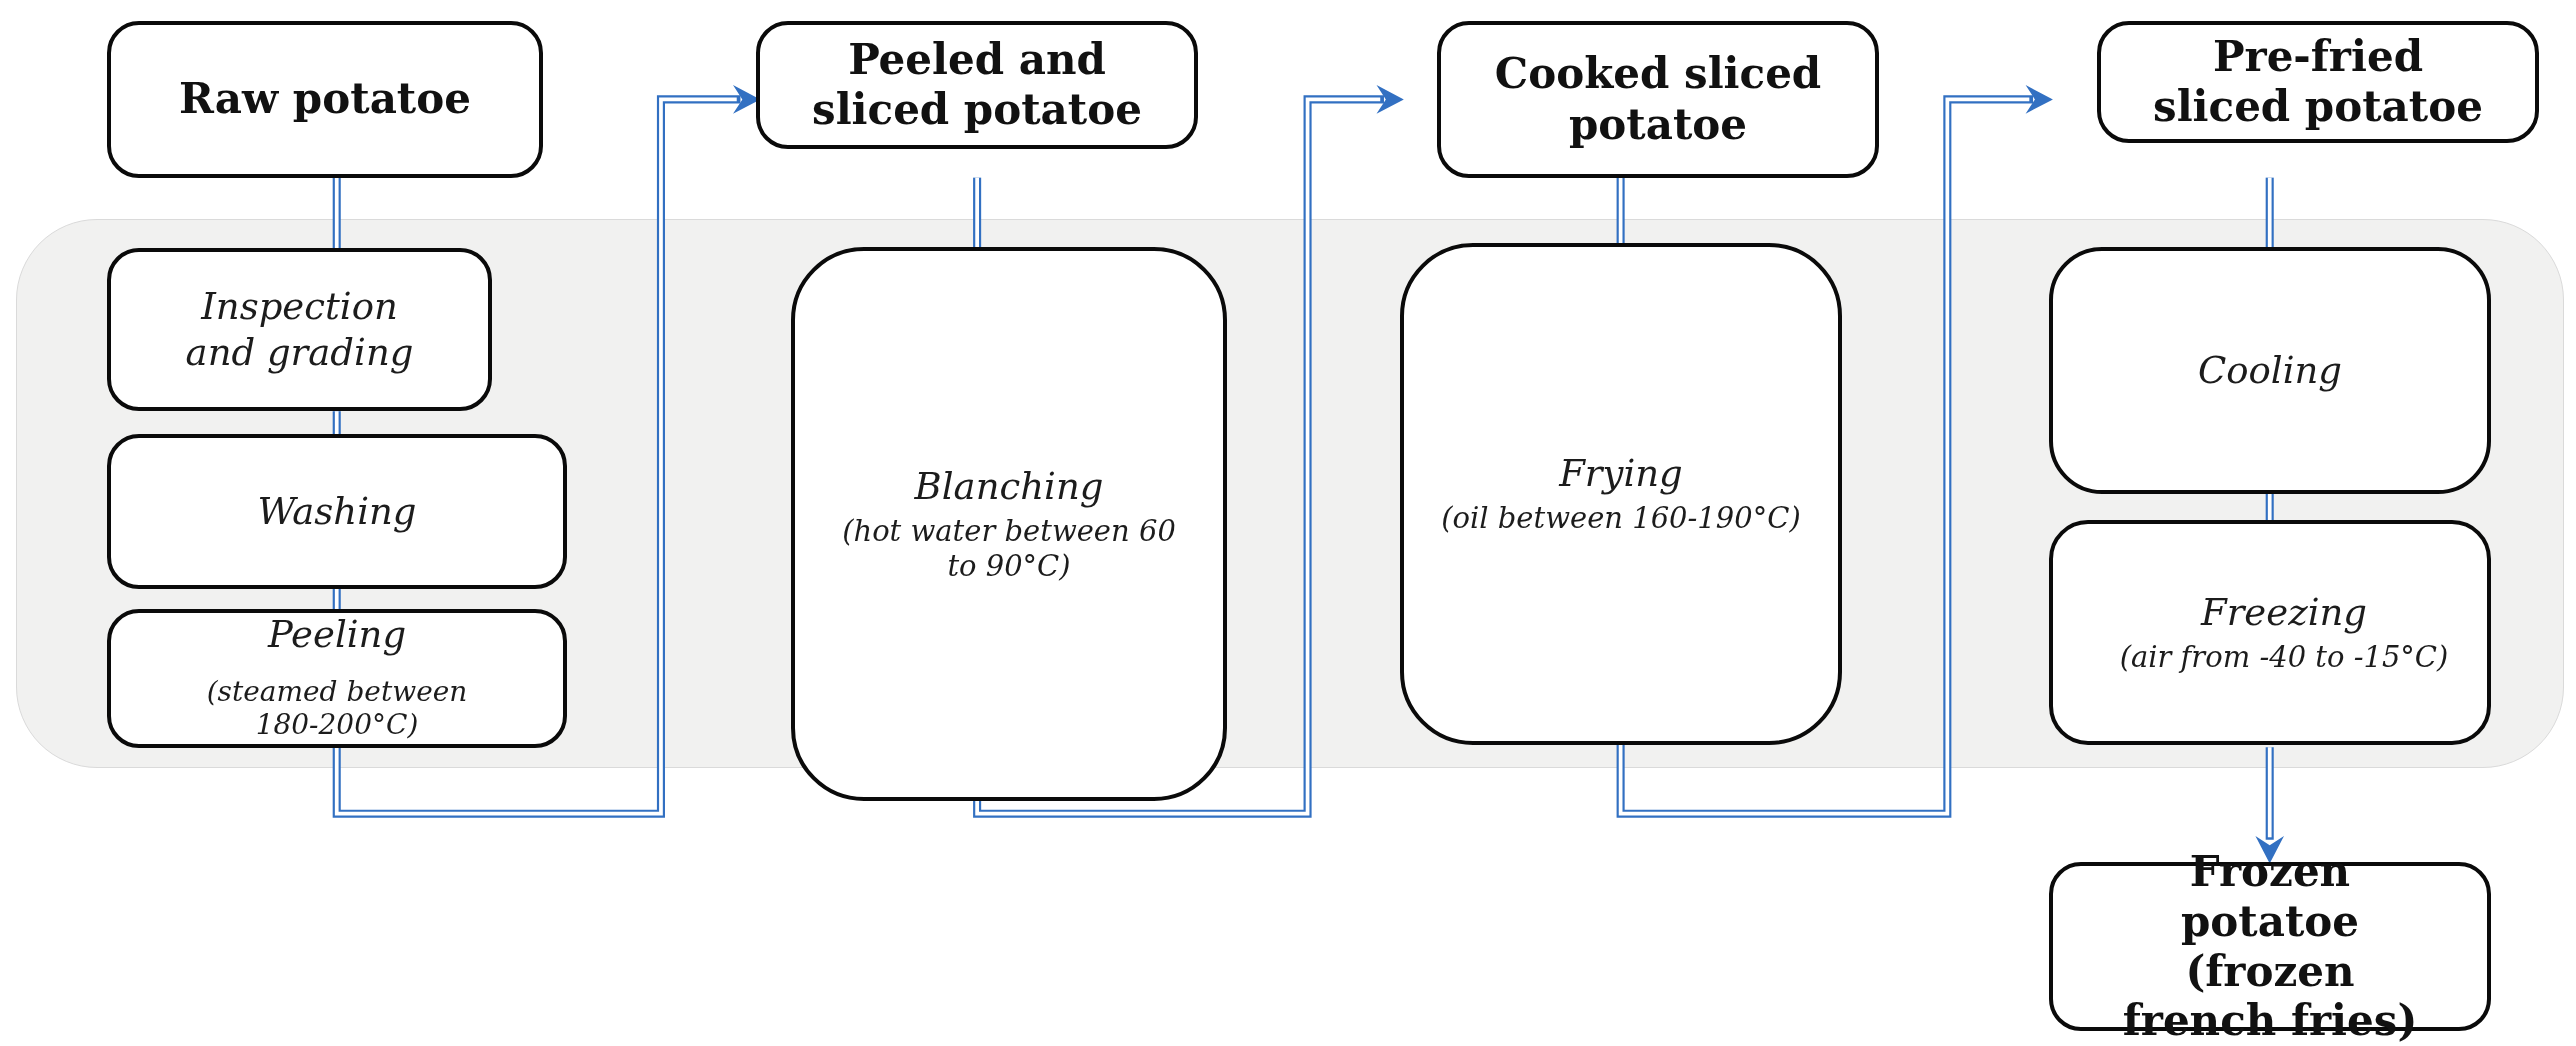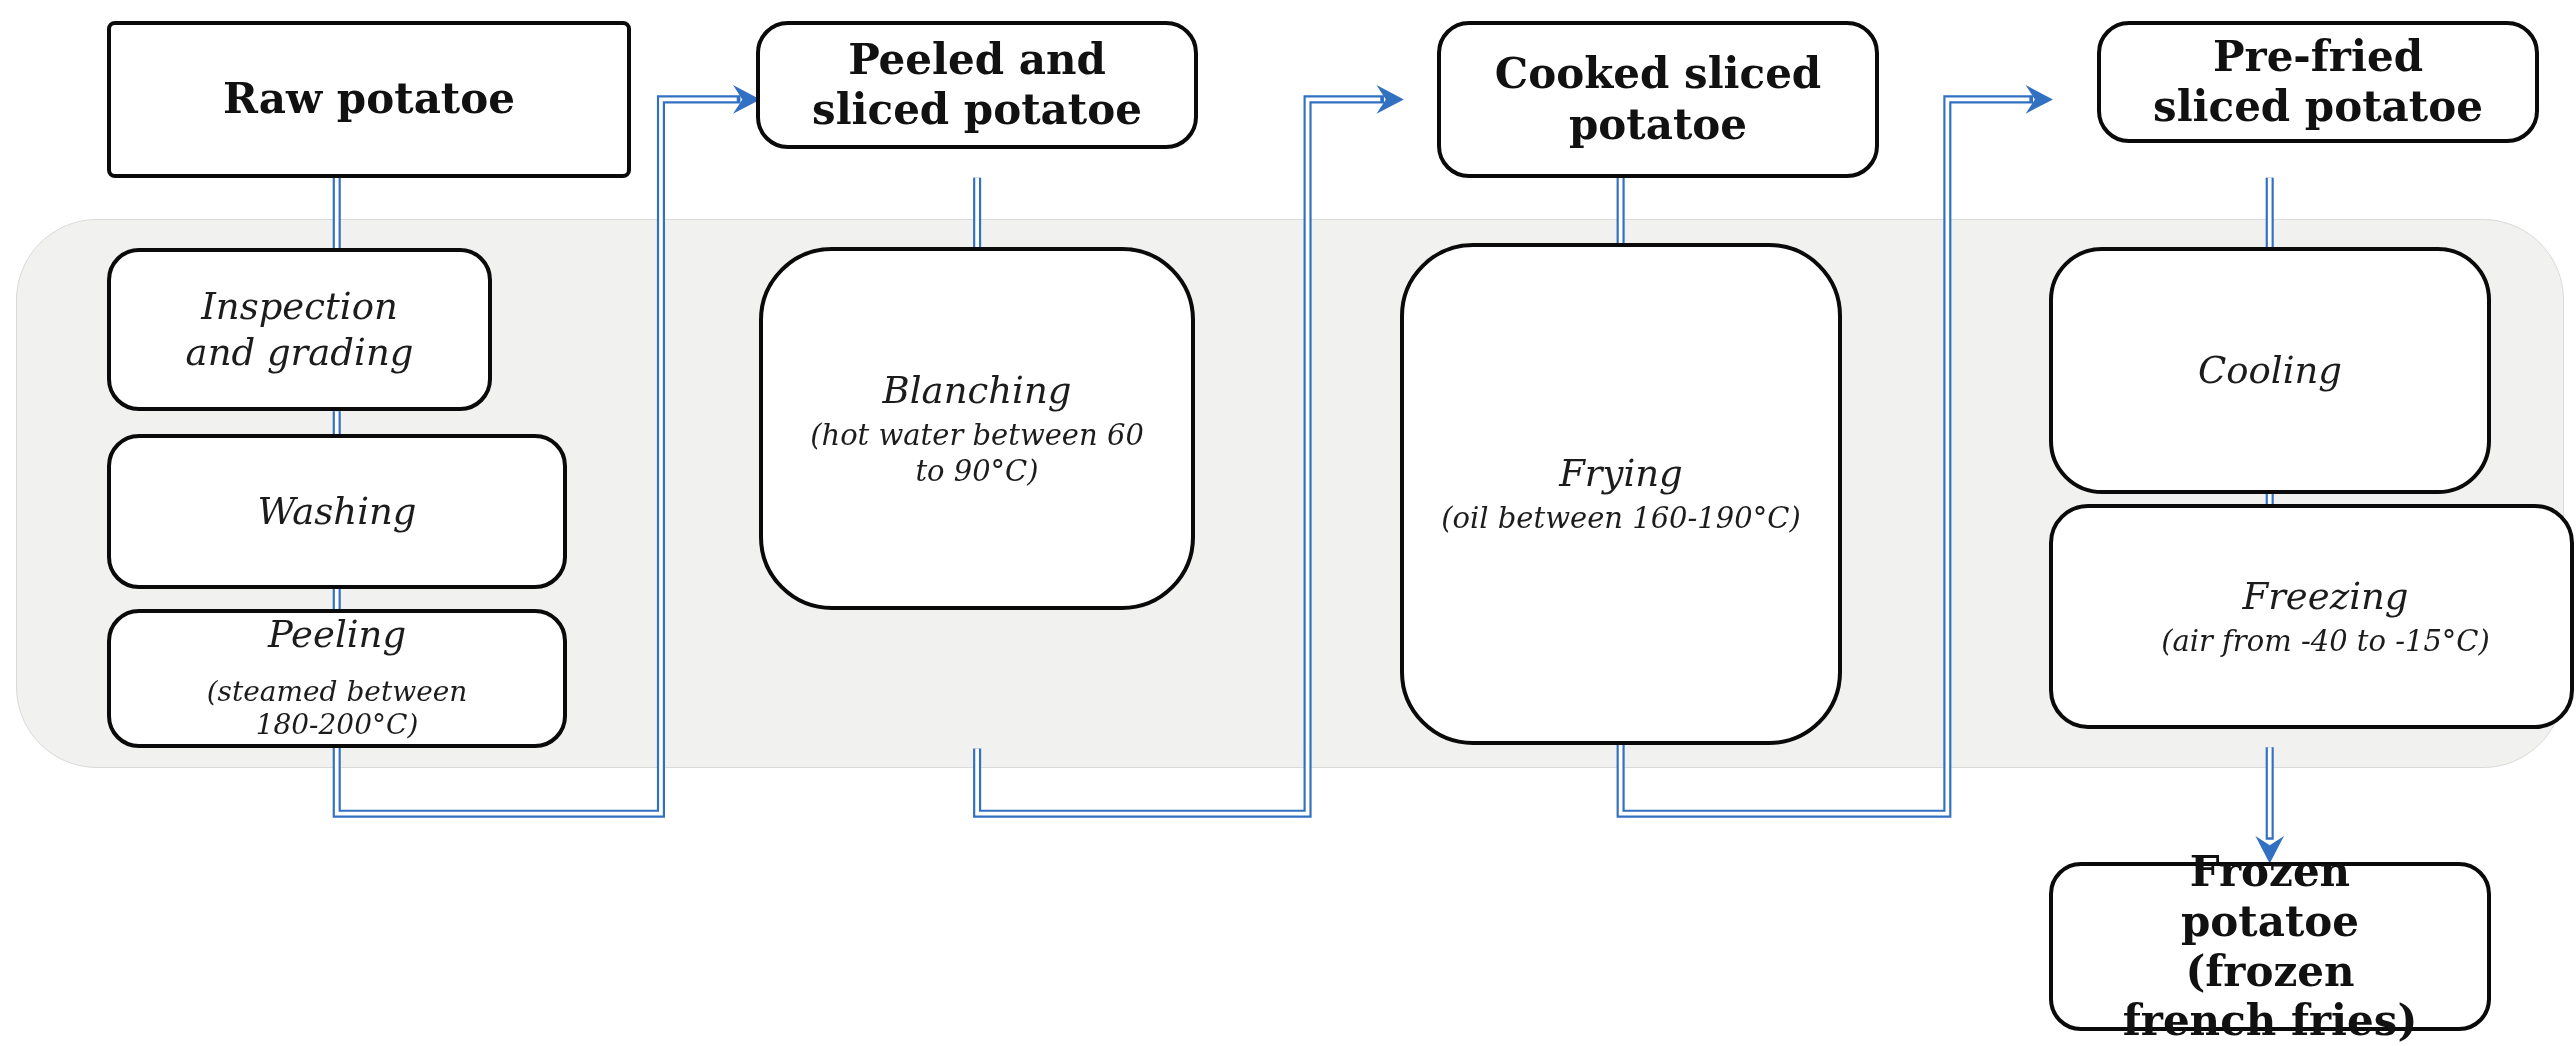--- a/index.html
+++ b/index.html
@@ -50,31 +50,31 @@
     color:#1c1c1c;
   }
   .proc-sub{
     font-style:italic;
     font-size:29px;
     line-height:1.22;
     margin-top:5px;
     color:#1c1c1c;
   }
   
-  .n-raw       {left:107px; top:21px;   width:524px; height:157px; border-radius:8px;}
+  .n-raw       {left:107px; top:21px;   width:436px; height:157px; border-radius:32px;}
   .n-peeled    {left:756px;top:21px;   width:442px; height:128px; border-radius:32px;}
   .n-cooked    {left:1437px;top:21px;   width:442px; height:157px; border-radius:32px;}
   .n-prefried  {left:2049px;top:21px;   width:442px; height:122px; border-radius:32px;margin-left:48px;}
   .n-inspection{left:107px; top:248px;  width:385px; height:163px; border-radius:32px;}
   .n-washing   {left:107px; top:434px;  width:460px; height:155px; border-radius:32px;}
   .n-peeling   {left:107px; top:609px;  width:460px; height:139px; border-radius:32px;gap:20px;}
-  .n-blanching {left:759px;top:247px;  width:436px; height:363px; border-radius:73px;}
+  .n-blanching {left:791px;top:247px;  width:436px; height:554px; border-radius:73px;}
   .n-frying    {left:1400px;top:243px;  width:442px; height:502px; border-radius:73px;}
   .n-cooling   {left:2049px;top:247px;  width:442px; height:247px; border-radius:53px;}
-  .n-freezing  {left:2049px;top:504px;  width:525px; height:225px; border-radius:39px;padding-left:28px;}
+  .n-freezing  {left:2049px;top:520px;  width:442px; height:225px; border-radius:39px;padding-left:28px;}
   .n-frozen    {left:2049px;top:862px; width:442px; height:169px; border-radius:32px;}
   
   .n-peeled .stage-label, .n-cooked .stage-label{max-width:348px;}
   .n-prefried .stage-label{max-width:335px;}
   .n-inspection .proc-label{max-width:273px;}
   .n-blanching .proc-sub{max-width:366px;}
   .n-peeling .proc-sub{max-width:311px;}
   .n-peeling .proc-label{line-height:1.05;}
   .n-peeling .proc-sub{margin-top:1.2px;line-height:1.15;font-size:28px;text-align:center;}
   .n-frozen .stage-label{max-width:323px;font-size:42px;line-height:1.18;}

